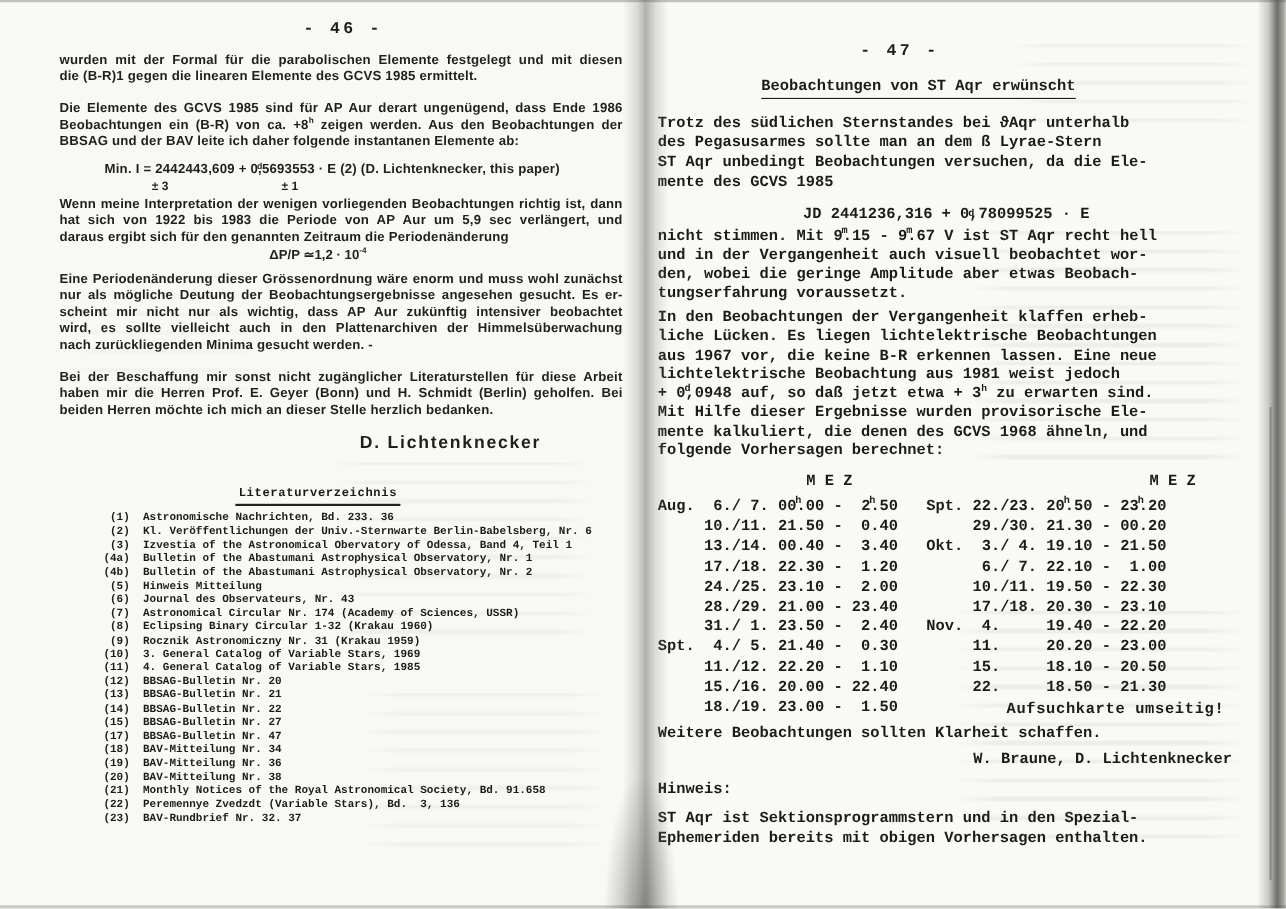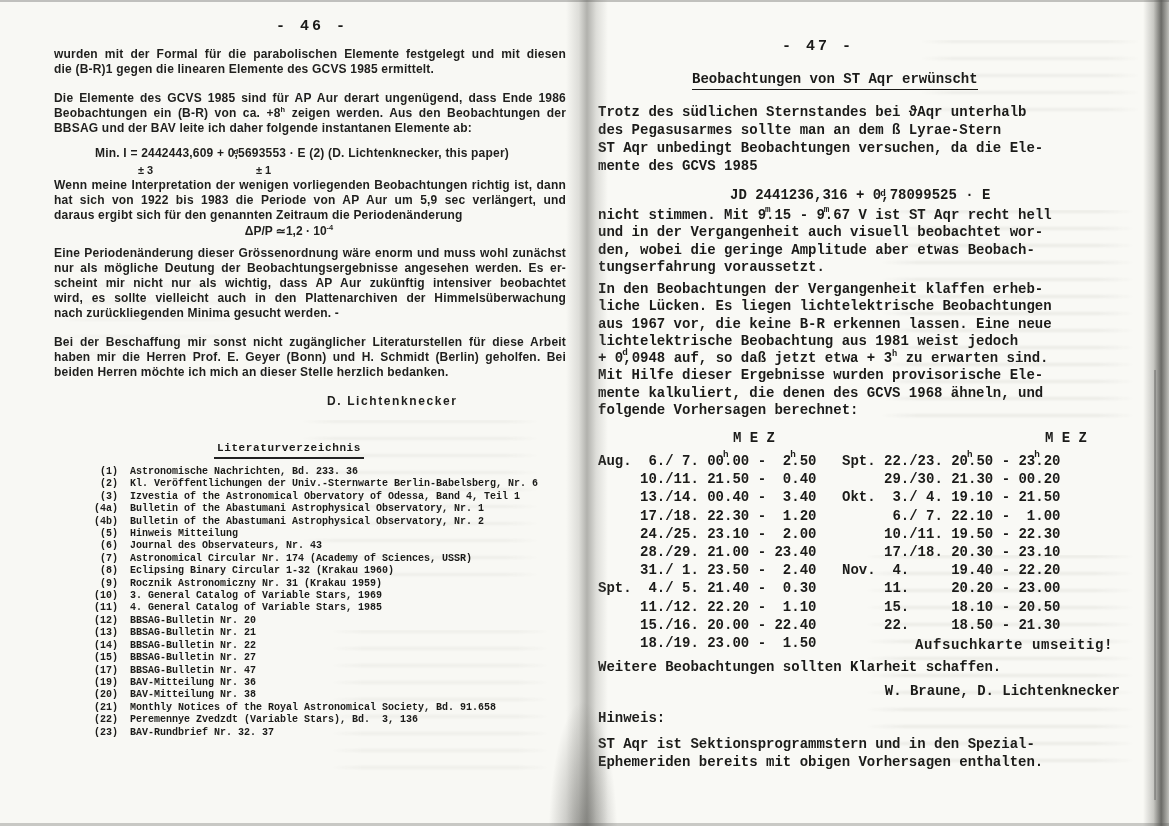--- a/index.html
+++ b/index.html
@@ -65,21 +65,21 @@
   
   .pagenum-left{left:276px;top:18px;font-size:15px;letter-spacing:3px;}
   .lpar{left:54px;width:512px;font-size:12px;line-height:15px;letter-spacing:.2px;}
   .lpar .tl{text-align:justify;text-align-last:justify;}
   .lpar .tl.last{text-align-last:left;}
   .lp1{top:47px;} .lp2{top:91px;} .lp3{top:178px;} .lp4{top:246px;} .lp5{top:335px;}
   .lformula{left:95px;top:146px;font-size:12px;letter-spacing:.2px;}
   .lpm1{left:138px;top:164px;font-size:11px;}
   .lpm2{left:256px;top:164px;font-size:11px;}
   .ldelta{left:0;width:578px;top:224px;text-align:center;font-size:12px;}
-  .lsig{left:327px;top:394px;font-size:12px;letter-spacing:1.6px;}
+  .lsig{left:327px;top:394px;font-size:16px;letter-spacing:1.6px;}
   .littitle{left:0;width:578px;top:438px;text-align:center;}
   .littitle span{font-size:11px;letter-spacing:.6px;border-bottom:2px solid #222;padding:0 3px 3px 3px;}
   .reflist{left:78px;top:466px;font-size:10px;line-height:12.4px;}
   .ref-row{display:flex;}
   .ref-row .rnum{width:40px;text-align:right;flex:0 0 40px;}
   .ref-row .rtxt{margin-left:12px;white-space:pre;}
 
   
   .pagenum-right{left:204px;top:38px;font-size:15px;letter-spacing:3px;}
   .rtitle{left:78px;top:71px;font-size:14px;padding-left:36px;}
@@ -121,21 +121,21 @@
   <div class="abs sans lpm2">± 1</div>
 
   <div class="abs sans lpar lp3">
       <div class="tl">Wenn meine Interpretation der wenigen vorliegenden Beobachtungen richtig ist, dann</div>
       <div class="tl">hat sich von 1922 bis 1983 die Periode von AP Aur um 5,9 sec verlängert, und</div>
       <div class="tl last">daraus ergibt sich für den genannten Zeitraum die Periodenänderung</div>
     </div>
   <div class="abs sans ldelta">ΔP/P ≃1,2 · 10<sup>-4</sup></div>
   <div class="abs sans lpar lp4">
       <div class="tl">Eine Periodenänderung dieser Grössenordnung wäre enorm und muss wohl zunächst</div>
-      <div class="tl">nur als mögliche Deutung der Beobachtungsergebnisse angesehen werden. Es er-</div>
+      <div class="tl">nur als mögliche Deutung der Beobachtungsergebnisse angesehen gesucht. Es er-</div>
       <div class="tl">scheint mir nicht nur als wichtig, dass AP Aur zukünftig intensiver beobachtet</div>
       <div class="tl">wird, es sollte vielleicht auch in den Plattenarchiven der Himmelsüberwachung</div>
       <div class="tl last">nach zurückliegenden Minima gesucht werden. -</div>
     </div>
   <div class="abs sans lpar lp5">
       <div class="tl">Bei der Beschaffung mir sonst nicht zugänglicher Literaturstellen für diese Arbeit</div>
       <div class="tl">haben mir die Herren Prof. E. Geyer (Bonn) und H. Schmidt (Berlin) geholfen. Bei</div>
       <div class="tl last">beiden Herren möchte ich mich an dieser Stelle herzlich bedanken.</div>
     </div>
 
@@ -206,20 +206,24 @@
         <span class="rnum">(14)</span>
         <span class="rtxt">BBSAG-Bulletin Nr. 22</span>
       </div>
       <div class="ref-row">
         <span class="rnum">(15)</span>
         <span class="rtxt">BBSAG-Bulletin Nr. 27</span>
       </div>
       <div class="ref-row">
         <span class="rnum">(17)</span>
         <span class="rtxt">BBSAG-Bulletin Nr. 47</span>
+      </div>
+      <div class="ref-row">
+        <span class="rnum">(18)</span>
+        <span class="rtxt">BAV-Mitteilung Nr. 34</span>
       </div>
       <div class="ref-row">
         <span class="rnum">(19)</span>
         <span class="rtxt">BAV-Mitteilung Nr. 36</span>
       </div>
       <div class="ref-row">
         <span class="rnum">(20)</span>
         <span class="rtxt">BAV-Mitteilung Nr. 38</span>
       </div>
       <div class="ref-row">

